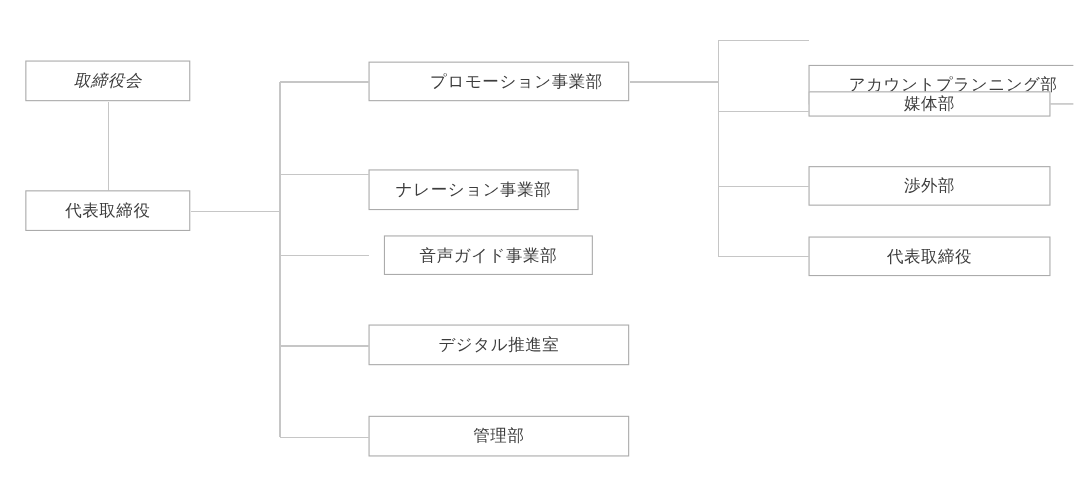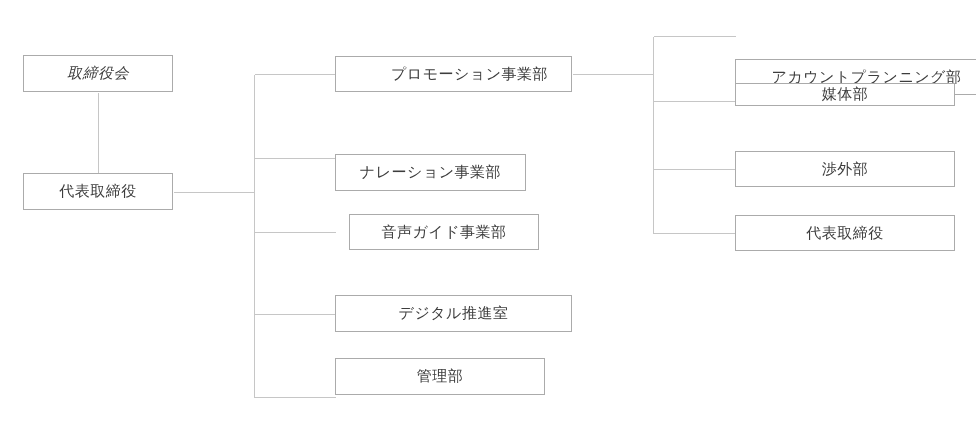--- a/index.html
+++ b/index.html
@@ -71,21 +71,21 @@
       </div>
       <div class="node" style="left: 335px; top: 154px; width: 191px; height: 37px;">
         <span class="node-label">ナレーション事業部</span>
       </div>
       <div class="node" style="left: 349px; top: 214px; width: 190px; height: 36px;">
         <span class="node-label">音声ガイド事業部</span>
       </div>
       <div class="node" style="left: 335px; top: 295px; width: 237px; height: 37px; justify-content: center;">
         <span class="node-label">デジタル推進室</span>
       </div>
-      <div class="node" style="left: 335px; top: 358px; width: 210px; height: 37px;">
+      <div class="node" style="left: 335px; top: 378px; width: 237px; height: 37px;">
         <span class="node-label">管理部</span>
       </div>
       <div class="node" style="left: 735px; top: 18px; width: 263px; height: 36px; margin-top: 41px;">
         <span class="node-label">アカウントプランニング部</span>
       </div>
       <div class="node" style="left: 735px; top: 83px; width: 220px; height: 23px;">
         <span class="node-label">媒体部</span>
       </div>
       <div class="node" style="left: 735px; top: 151px; width: 220px; height: 36px;">
         <span class="node-label">渉外部</span>

